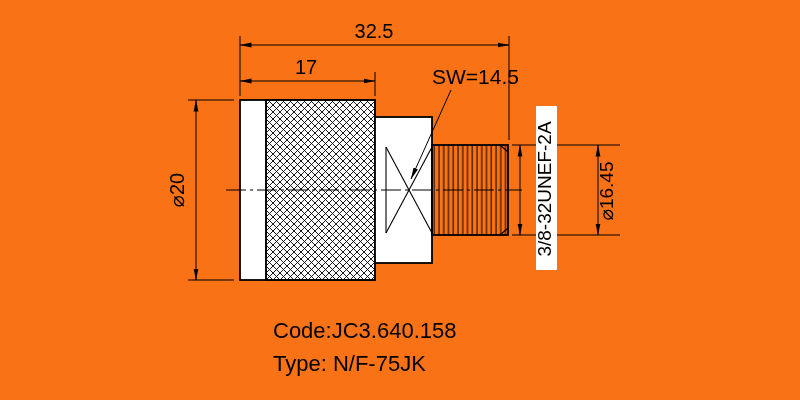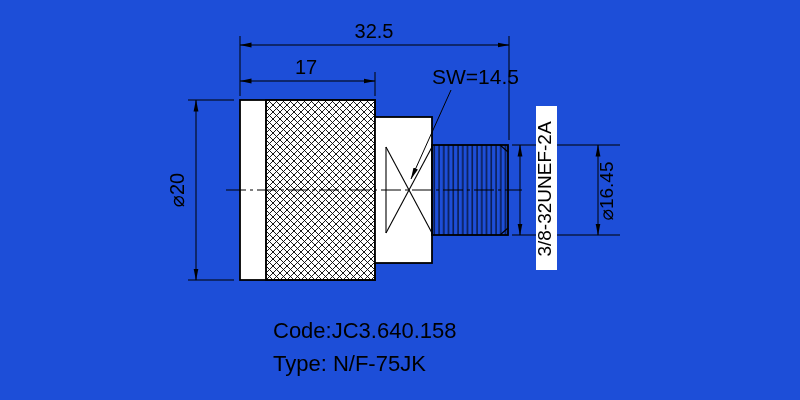--- a/index.html
+++ b/index.html
@@ -1,16 +1,16 @@
 <!DOCTYPE html>
 <html><head>
 <meta charset="utf-8">
 <style>
   html, body { margin: 0; padding: 0; background: #ffffff; }
-  .canvas { width: 800px; height: 400px; position: relative; background: #1d4ed8; overflow: hidden; text-align: center; }
+  .canvas { width: 800px; height: 400px; position: relative; background: #f97316; overflow: hidden; text-align: center; }
   svg { display: block; }
   text { font-family: "Liberation Sans", sans-serif; fill: #000; }
   .s18 { stroke: #000; stroke-width: 1.8; }
   .s11 { stroke: #000; stroke-width: 1.1; }
   .s10 { stroke: #000; stroke-width: 1; }
   .cl  { stroke-dasharray: 20 4 3 4; }
 </style>
 </head>
 <body>
 

